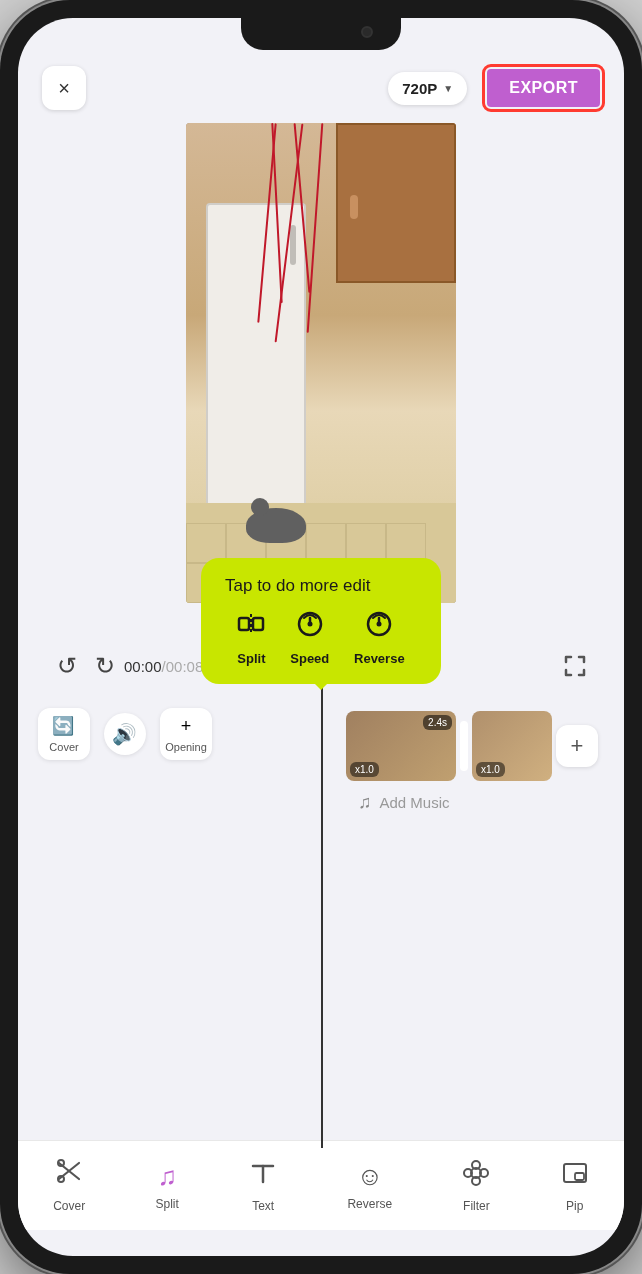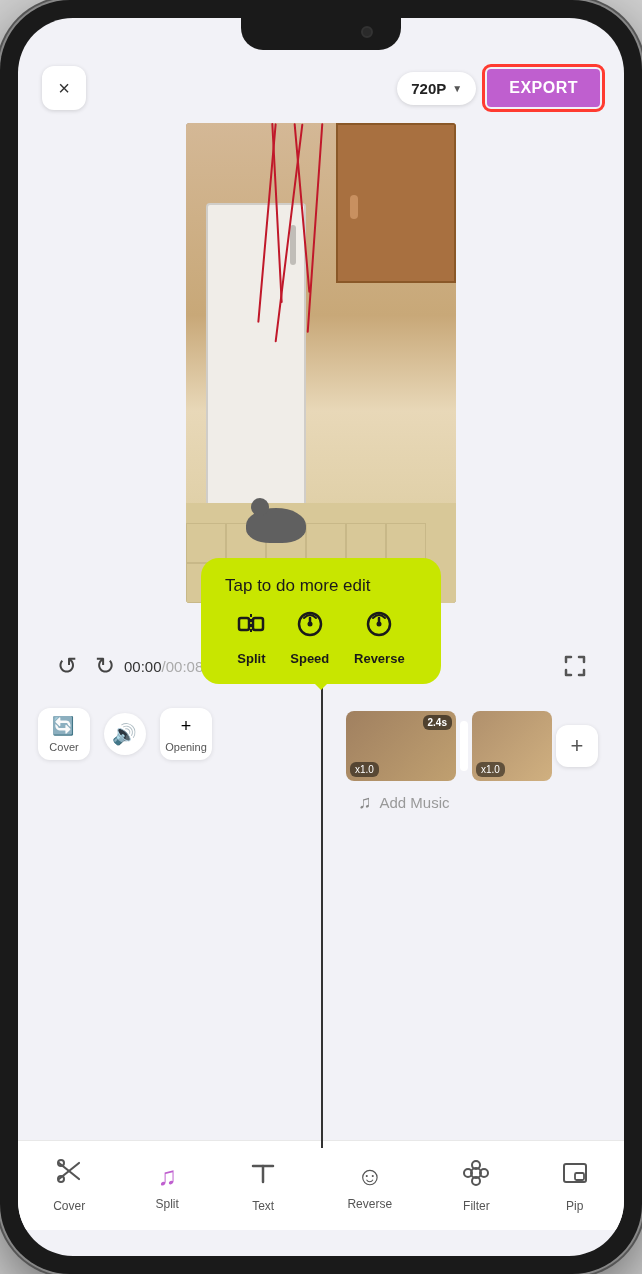--- a/index.html
+++ b/index.html
@@ -74,21 +74,21 @@
       align-items: center;
       justify-content: center;
       font-size: 20px;
       color: #333;
       box-shadow: 0 1px 4px rgba(0,0,0,0.15);
       cursor: pointer;
     }
     .top-right {
       display: flex;
       align-items: center;
-      gap: 11px;
+      gap: 20px;
     }
     .quality-btn {
       background: white;
       border-radius: 20px;
       padding: 8px 14px;
       display: flex;
       align-items: center;
       gap: 6px;
       font-size: 15px;
       font-weight: 600;
@@ -536,21 +536,21 @@
         </div>
         <div class="tl-btn-box">
           <span style="font-size:18px;">+</span>
           <span style="font-size:11px; color:#555;">Opening</span>
         </div>
       </div>
 
       <div style="position:absolute; top:8px; left:328px; right:16px; height:80px; display:flex; align-items:center; gap:4px;">
 
         <div style="height:70px; width:110px; border-radius:8px; overflow:hidden; position:relative; background: linear-gradient(135deg, #a08060, #c0a070);">
-          <div style="position:absolute; top:4px; right:4px; background:rgba(0,0,0,0.55); color:white; font-size:10px; padding:2px 5px; border-radius:6px;font-weight:bold;">2.4s</div>
+          <div style="position:absolute; top:4px; right:4px; background:rgba(0,0,0,0.55); color:white; font-size:10px; padding:2px 5px; border-radius:6px;">2.4s</div>
           <div style="position:absolute; bottom:4px; left:4px; background:rgba(0,0,0,0.5); color:white; font-size:10px; padding:2px 5px; border-radius:6px;">x1.0</div>
         </div>
 
         <div style="width:8px; height:50px; background:white; border-radius:4px;"></div>
 
         <div style="height:70px; width:80px; border-radius:8px; overflow:hidden; position:relative; background: linear-gradient(135deg, #b0906c, #d0b080);">
           <div style="position:absolute; bottom:4px; left:4px; background:rgba(0,0,0,0.5); color:white; font-size:10px; padding:2px 5px; border-radius:6px;">x1.0</div>
         </div>
 
         <div class="add-clip-btn">

